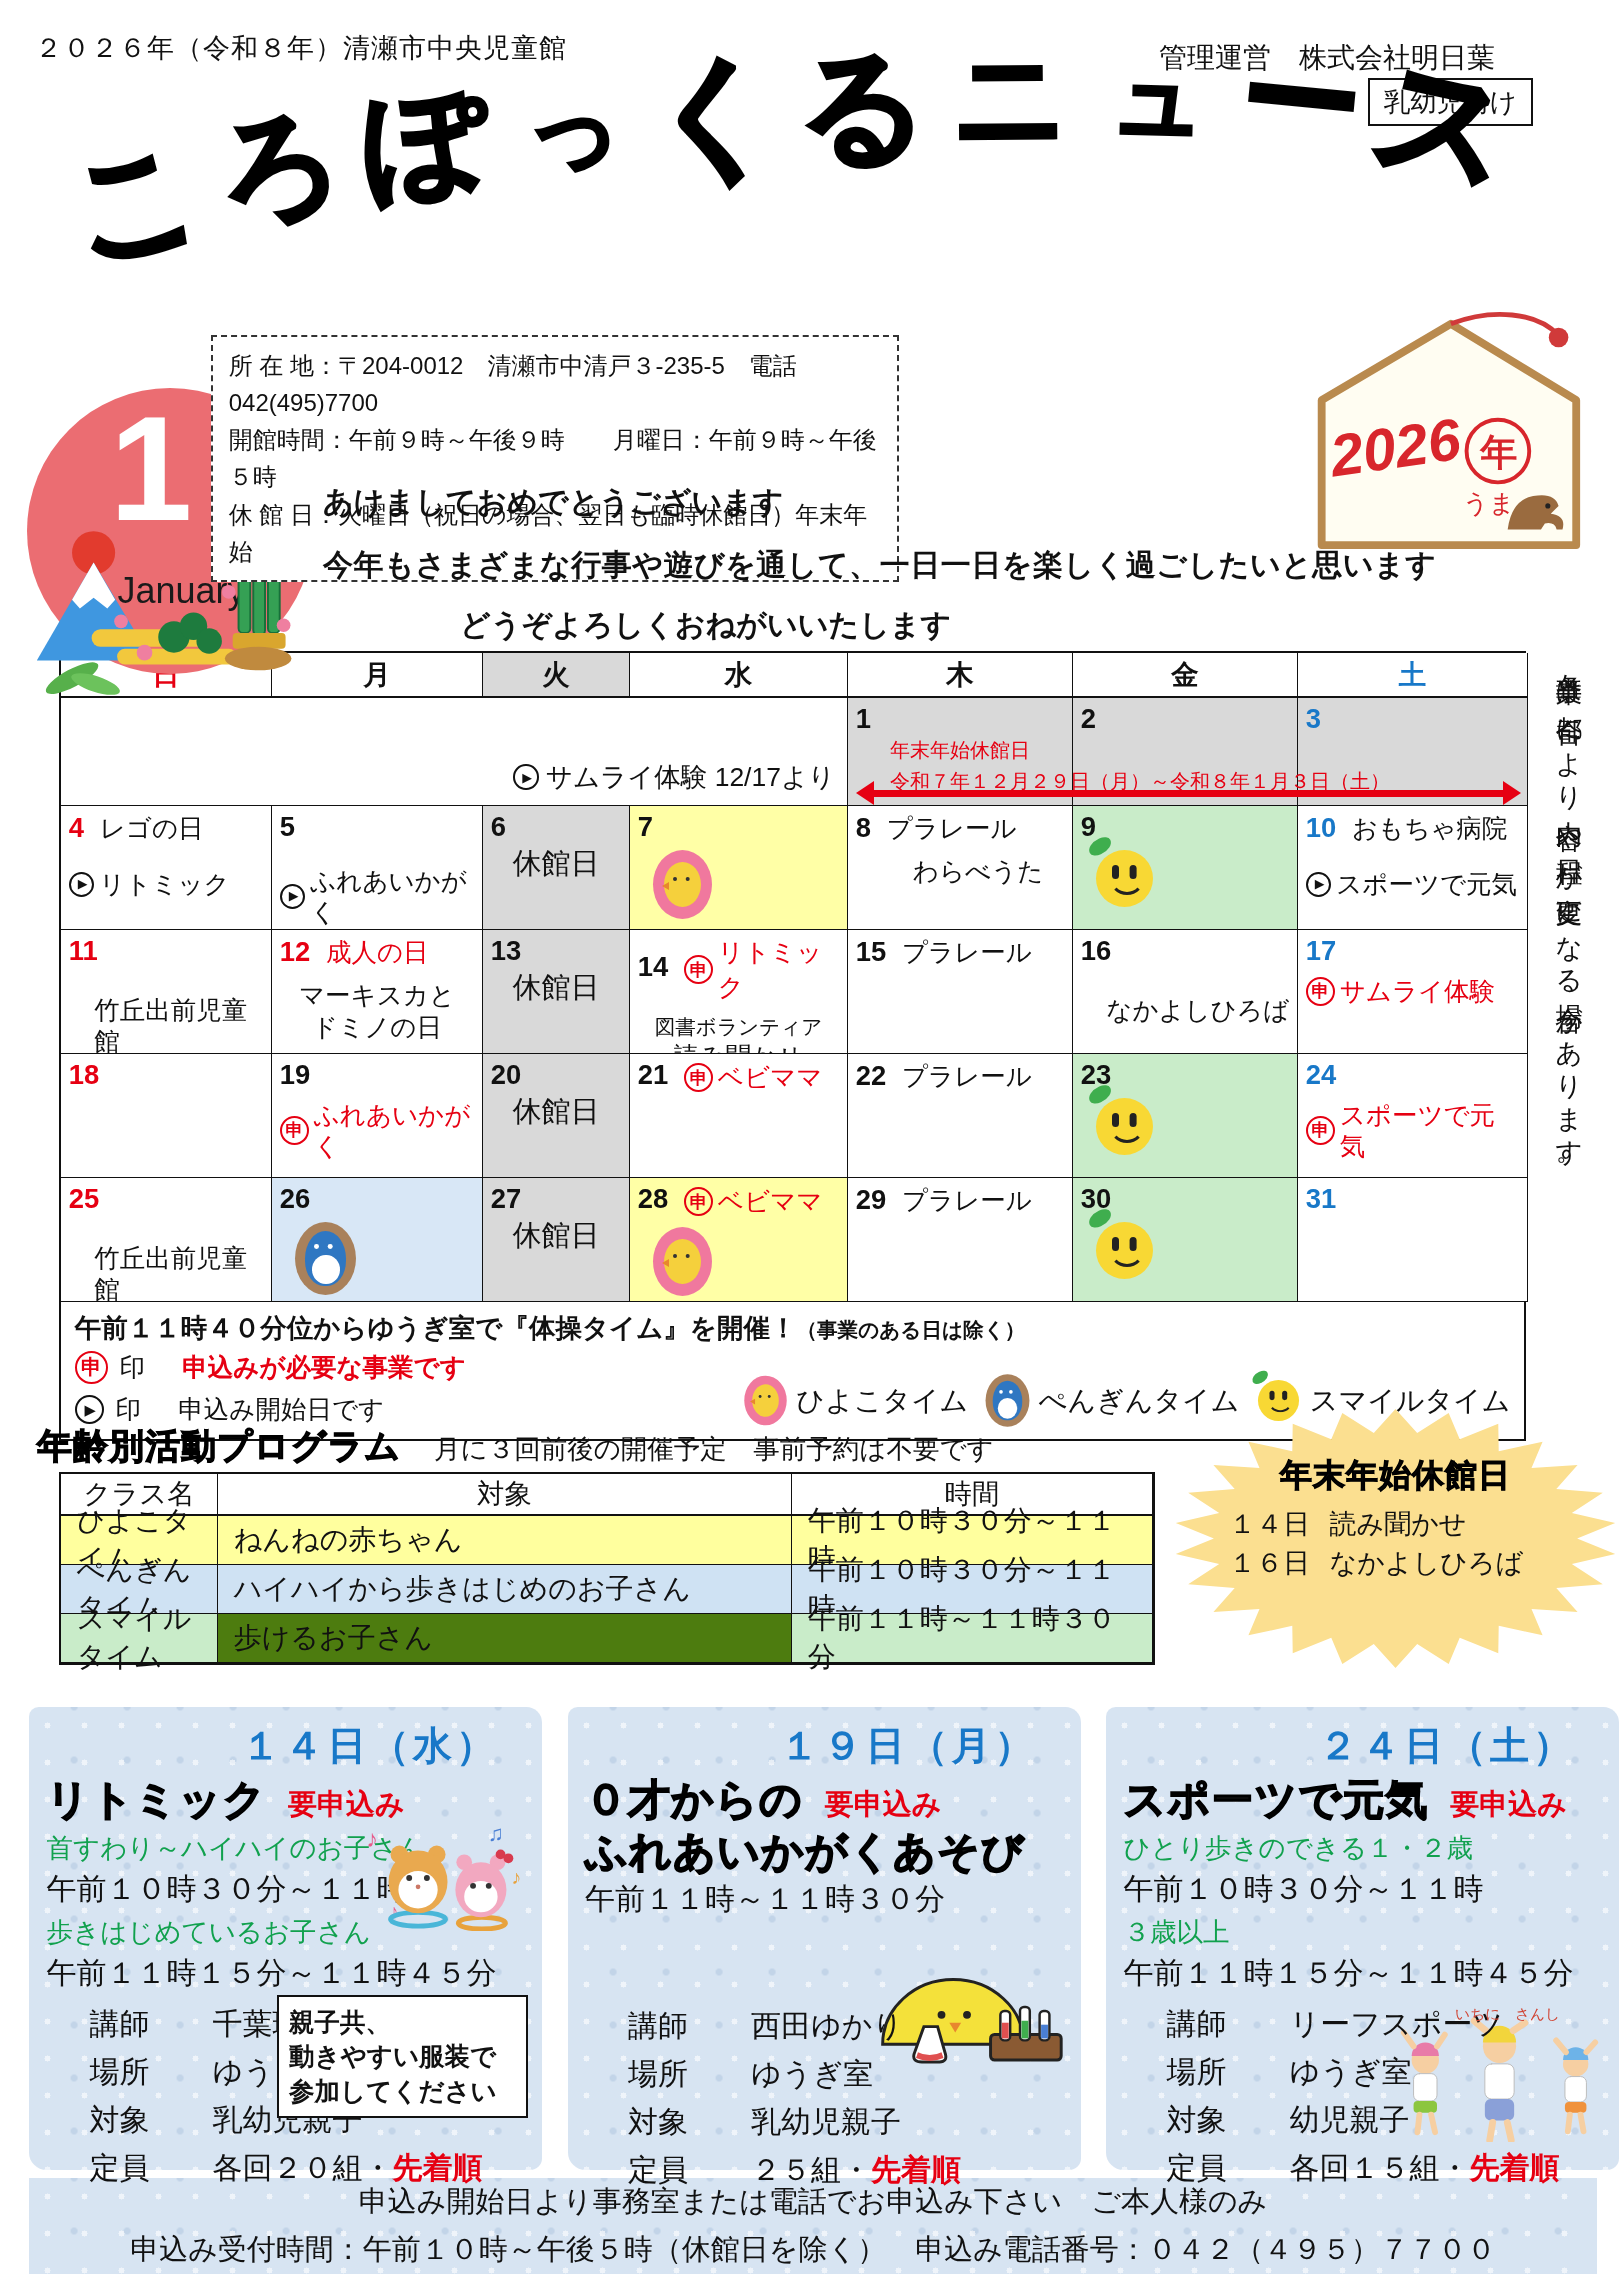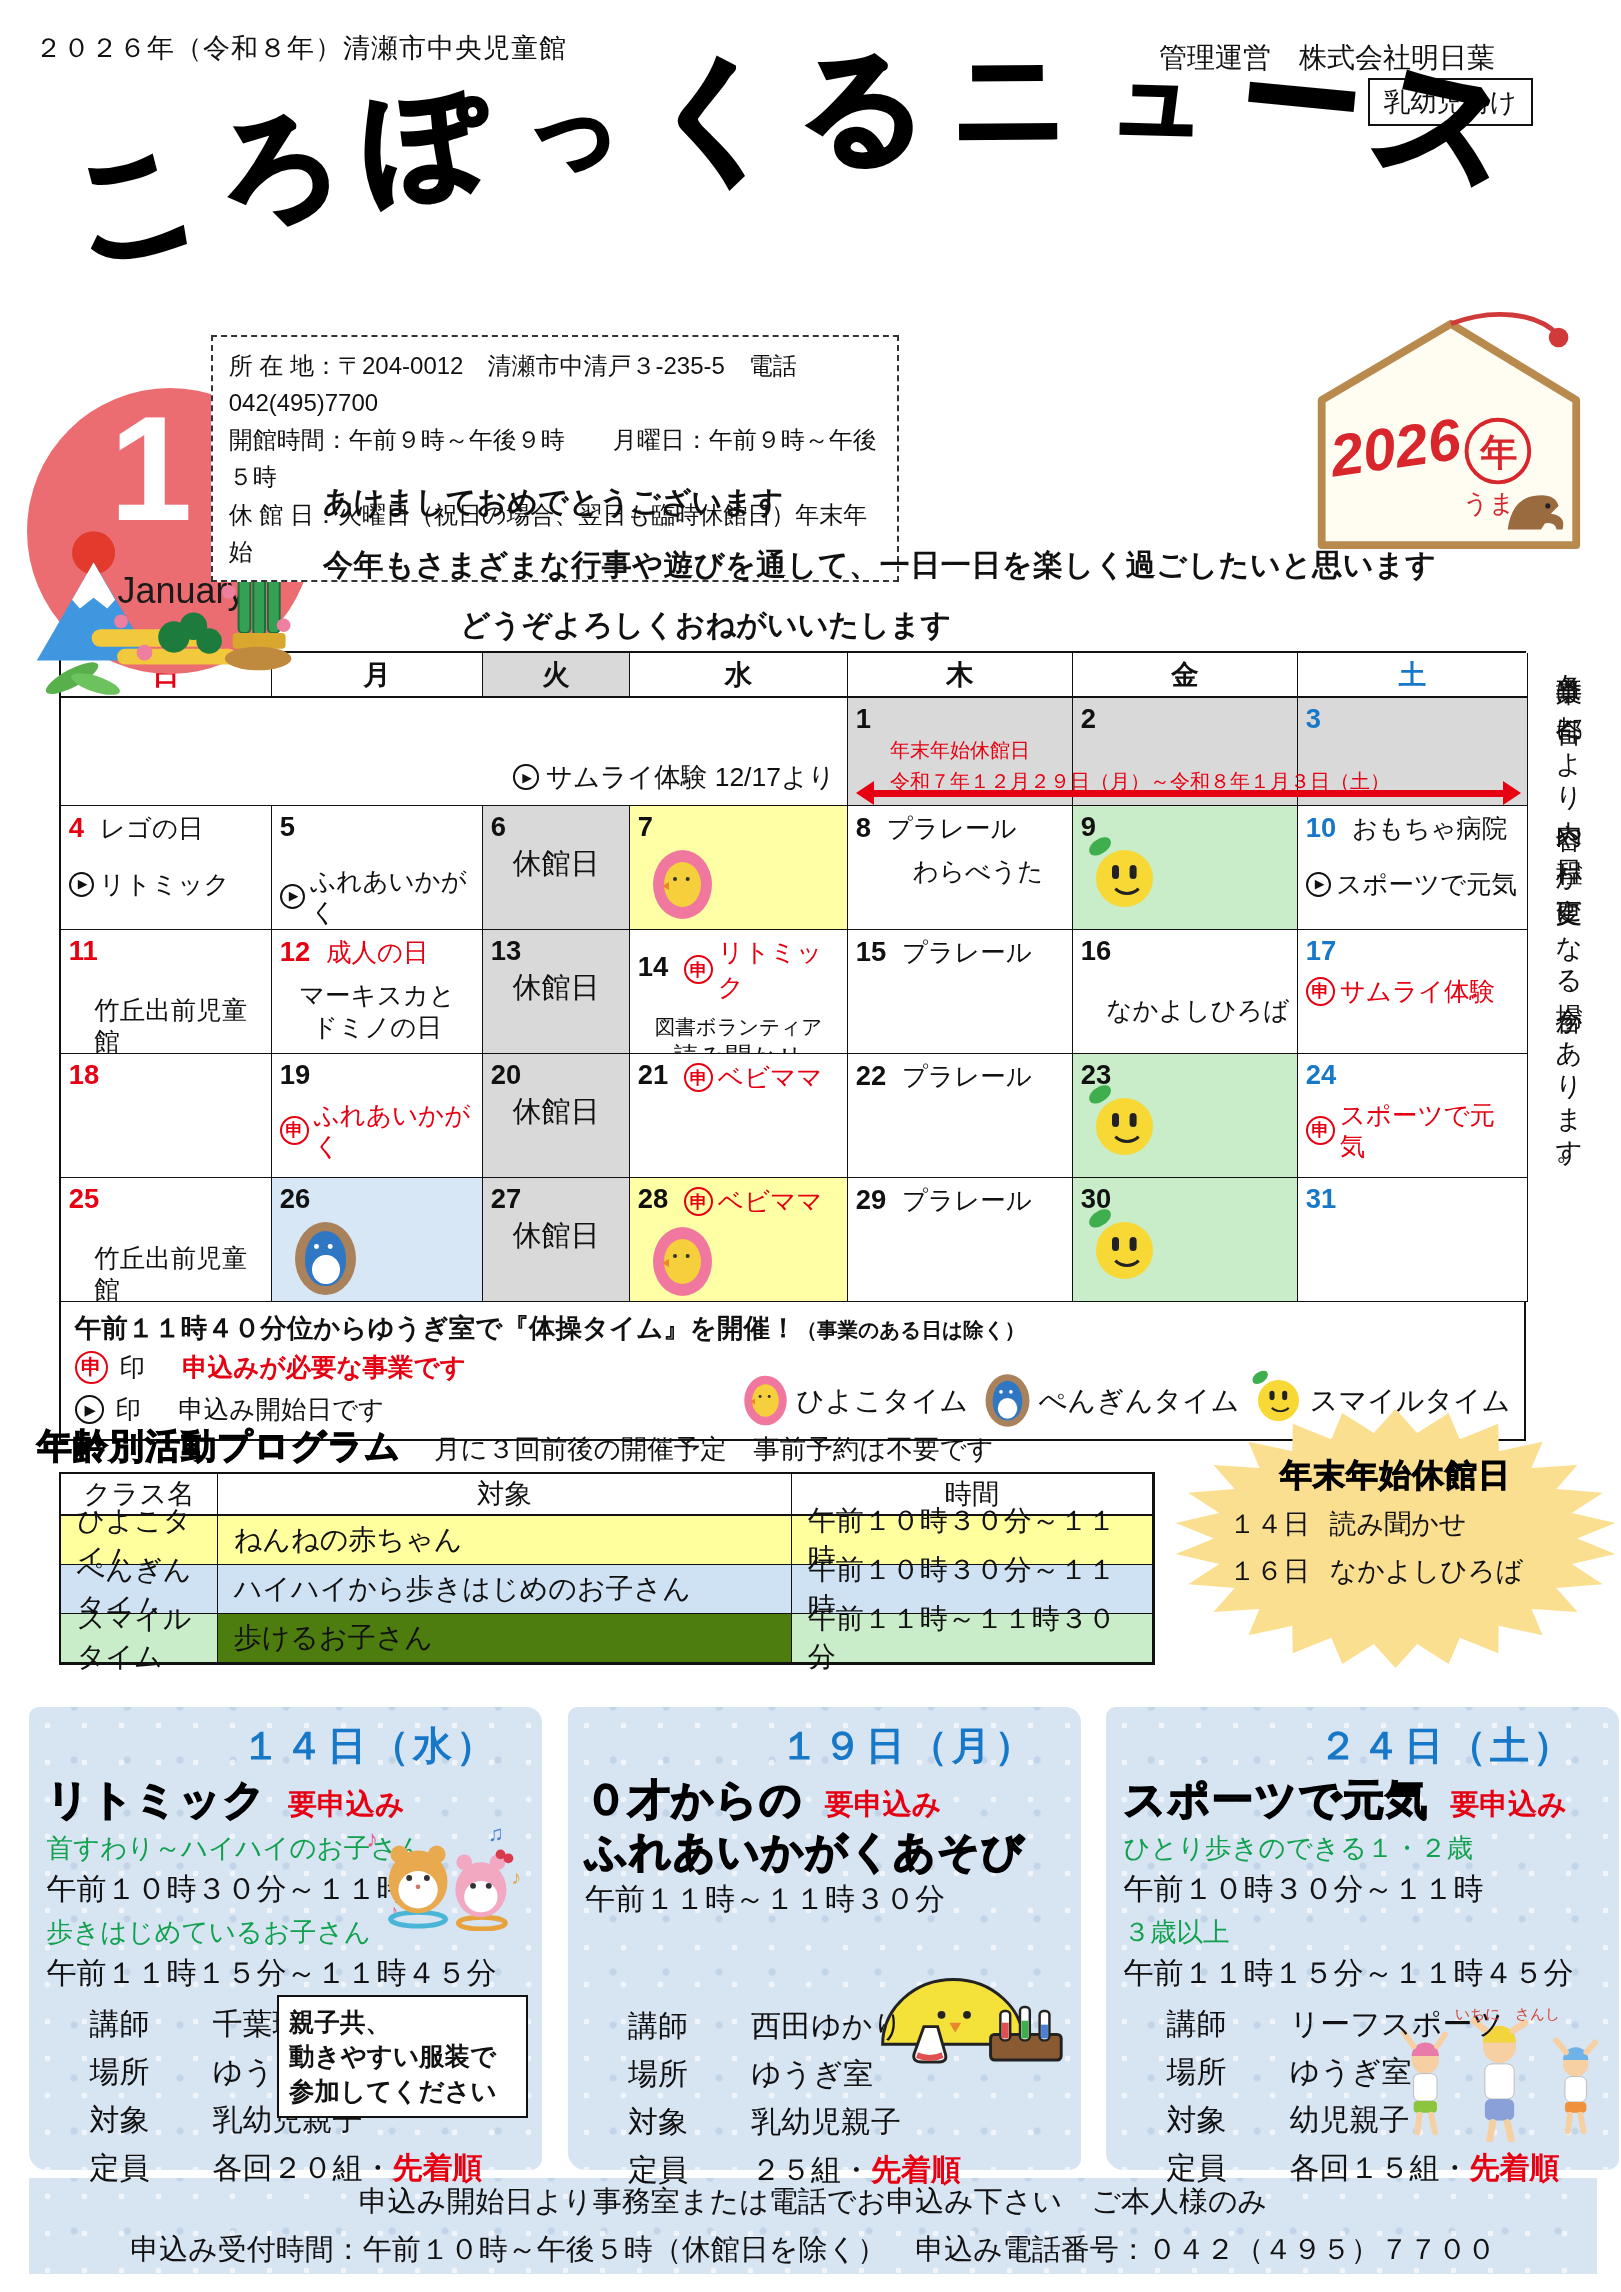--- a/index.html
+++ b/index.html
@@ -112,21 +112,21 @@
   .prog-title{font-size:35px;font-weight:900;letter-spacing:1px;-webkit-text-stroke:1.2px #000;}
   .prog-sub{font-size:26.5px;}
   .prog-table{position:absolute;left:59px;top:1472px;display:grid;grid-template-columns:157px 574px 361px;border:2.5px solid #111;background:#fff;}
   .pcell{border-right:1.5px solid #111;border-bottom:1.5px solid #111;font-size:28px;display:flex;align-items:center;padding:0 15.7px;height:49px;}
   .pcell.ph{justify-content:center;height:42px;border-bottom:2.9px solid #111;font-size:27.4px;}
 
   
   .tsudoi{position:absolute;left:1174px;top:1409px;width:443px;height:259px;background:var(--burst);
           display:flex;flex-direction:column;align-items:center;padding-top:45px;}
   .ts-title{font-size:32px;font-weight:900;letter-spacing:1px;-webkit-text-stroke:1px #000;}
-  .ts-items{margin-top:7.8px;font-size:27px;display:flex;flex-direction:column;gap:9px;align-self:flex-start;padding-left:55px;}
+  .ts-items{margin-top:7.8px;font-size:27px;display:flex;flex-direction:column;gap:1px;align-self:flex-start;padding-left:55px;}
   .ts-item{display:flex;gap:19.6px;}
   .ts-lines div{line-height:1.4;}
 
   
   .events{position:absolute;left:29px;top:1707px;display:flex;gap:25.5px;}
   .event,.page-footer{background-color:var(--event_bg);
     background-image:radial-gradient(rgba(255,255,255,.6) 11%,transparent 12%),
                      radial-gradient(rgba(140,170,205,.28) 9%,transparent 10%);
     background-size:37px 37px,53px 53px;background-position:0 0,18.6px 26.5px;}
   .event{position:relative;width:513px;height:463px;border-radius:9.8px 15.7px 11.8px 17.6px;padding:11.8px 17.6px 0;}

